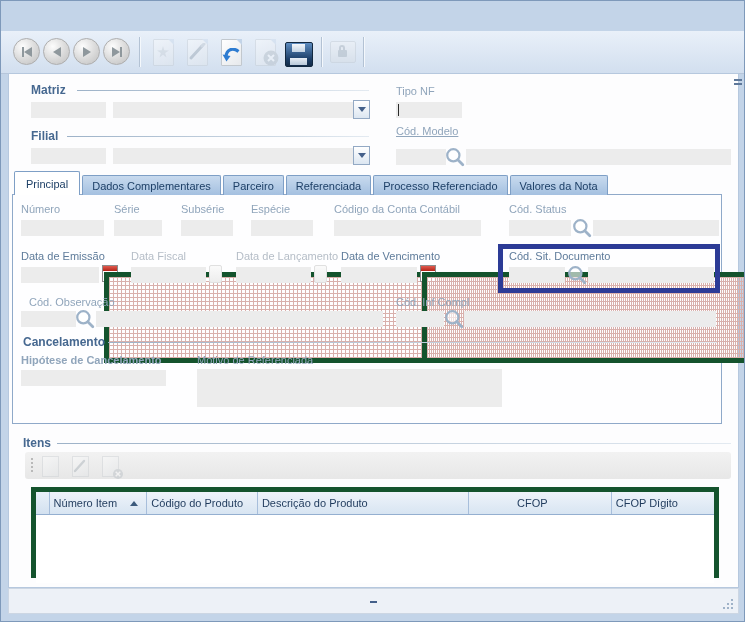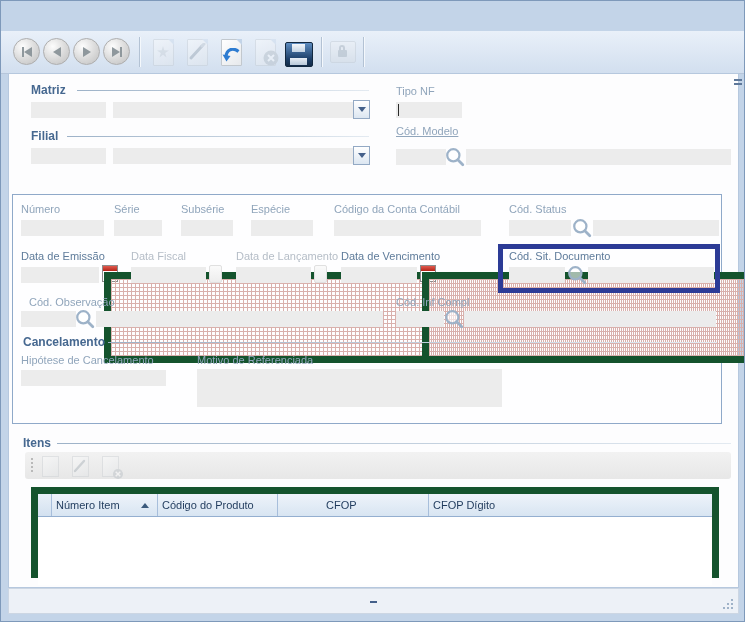--- a/index.html
+++ b/index.html
@@ -84,21 +84,21 @@
   .tabpanel{position:absolute;left:11px;top:193px;width:710px;height:230px;background:#fefeff;border:1px solid #8fa9c9;box-sizing:border-box;z-index:2;}
   .highlight-box{position:absolute;box-sizing:border-box;z-index:5;}
   
   .textarea{position:absolute;background:#ececec;}
   .mini-toolbar{position:absolute;left:24px;top:451px;width:706px;height:27px;background:linear-gradient(#f2f2f2,#e7e7e7);border-radius:3px;}
   .mini-grip{position:absolute;left:6px;top:6px;width:2px;height:16px;
     background:repeating-linear-gradient(to bottom,#b9b9b9 0 2px,transparent 2px 4px);}
   .mini-icon{position:absolute;top:3px;width:22px;height:22px;display:flex;align-items:center;justify-content:center;}
   .minidoc{position:relative;width:15px;height:19px;background:linear-gradient(135deg,#fff,#e3e6e9);border:1px solid #c5cacf;}
   
-  .grid{position:absolute;left:30px;top:486px;width:688px;height:91px;border:7px solid #14532d;box-sizing:border-box;background:#fff;}
+  .grid{position:absolute;left:30px;top:486px;width:688px;height:91px;border:5px solid #14532d;box-sizing:border-box;background:#fff;}
   .ghead{display:flex;height:22px;border-bottom:1px solid #94afd0;background:linear-gradient(#eef3fa,#d8e5f2);}
   .gcell{display:flex;align-items:center;padding:0 4px;font-size:11px;color:#1f3a5c;
     border-right:1px solid #a7bedb;box-sizing:border-box;white-space:nowrap;overflow:hidden;}
   .gcell.sel{background:linear-gradient(#e9f0f8,#d3e1f0);}
   .sort-asc{width:0;height:0;border-left:4px solid transparent;border-right:4px solid transparent;border-bottom:5px solid #3c5a7c;margin-left:auto;margin-right:4px;}
   
   .statusbar{position:absolute;left:7px;top:587px;width:731px;height:26px;background:#edf1f7;border:1px solid #ccd6e3;box-sizing:border-box;}
   .status-dash{position:absolute;left:calc(50% - 4px);top:12px;width:7px;height:2px;background:#44608a;}
   .resize-grip{position:absolute;right:5px;bottom:4px;width:12px;height:12px;}
   .resize-grip i{position:absolute;width:2px;height:2px;background:#9fb2c8;}
@@ -199,20 +199,28 @@
         <line x1="11.5" y1="11.5" x2="16" y2="16" stroke="#9db2c8" stroke-width="2.5" stroke-linecap="round"></line>
       </svg>
   </div>
   <div class="field" style="left:465px;top:148px;width:265px;"></div>
 
   <div class="side-grip">
       <div></div>
       <div></div>
     </div>
 
+  <div class="tabstrip">
+    <div class="tab active">Principal</div>
+    <div class="tab">Dados Complementares</div>
+    <div class="tab">Parceiro</div>
+    <div class="tab">Referenciada</div>
+    <div class="tab">Processo Referenciado</div>
+    <div class="tab">Valores da Nota</div>
+  </div>
   <div class="tabpanel"></div>
 
   <div class="lbl" style="left:20px;top:202px;z-index:3;">Número</div>
   <div class="field" style="left:20px;top:219px;width:83px;z-index:3;"></div>
   <div class="lbl" style="left:113px;top:202px;z-index:3;">Série</div>
   <div class="field" style="left:113px;top:219px;width:48px;z-index:3;"></div>
   <div class="lbl" style="left:180px;top:202px;z-index:3;">Subsérie</div>
   <div class="field" style="left:180px;top:219px;width:52px;z-index:3;"></div>
   <div class="lbl" style="left:250px;top:202px;z-index:3;">Espécie</div>
   <div class="field" style="left:250px;top:219px;width:62px;z-index:3;"></div>
@@ -276,21 +284,21 @@
   <div class="mag" style="left:443px;top:308px;z-index:3;">
     <svg width="20" height="20" viewBox="0 0 18 18">
         <circle cx="7.5" cy="7.5" r="5.5" fill="rgba(255,255,255,0.6)" stroke="#9db2c8" stroke-width="2"></circle>
         <line x1="11.5" y1="11.5" x2="16" y2="16" stroke="#9db2c8" stroke-width="2.5" stroke-linecap="round"></line>
       </svg>
   </div>
   <div class="field" style="left:463px;top:310px;width:252px;z-index:3;"></div>
 
   <div class="grplbl" style="left:22px;top:334px;z-index:3;">Cancelamento</div>
   <div class="rule" style="left:107px;top:341px;width:609px;z-index:3;"></div>
-  <div class="lbl" style="left:20px;top:353px;z-index:3;">Hipótese de Cancelamento</div>
+  <div class="lbl" style="left:20px;top:353px;z-index:3;font-weight:bold;">Hipótese de Cancelamento</div>
   <div class="field" style="left:20px;top:369px;width:145px;z-index:3;"></div>
   <div class="lbl" style="left:196px;top:353px;z-index:3;">Motivo de Referenciada</div>
   <div class="textarea" style="left:196px;top:368px;width:305px;height:38px;z-index:3;"></div>
 
   <div class="grplbl" style="left:22px;top:435px;">Itens</div>
   <div class="rule" style="left:56px;top:442px;width:674px;"></div>
 
   <div class="mini-toolbar">
     <div class="mini-grip"></div>
     <div class="mini-icon dim" style="left:14px;">
@@ -313,20 +321,23 @@
 
   <div class="grid">
     <div class="ghead">
       <div class="gcell sel" style="width:14px;"></div>
       <div class="gcell" style="width:106px;">
         <span>Número Item</span>
         <span class="sort-asc"></span>
       </div>
       <div class="gcell" style="width:120px;">
         <span>Código do Produto</span>
+      </div>
+      <div class="gcell" style="width:230px;">
+        <span>Descrição do Produto</span>
       </div>
       <div class="gcell" style="width:107px;margin-left:44px;">
         <span>CFOP</span>
       </div>
       <div class="gcell" style="width:111px;border-right:none;">
         <span>CFOP Dígito</span>
       </div>
     </div>
     <div style="height:68px;background:#fff;"></div>
   </div>

